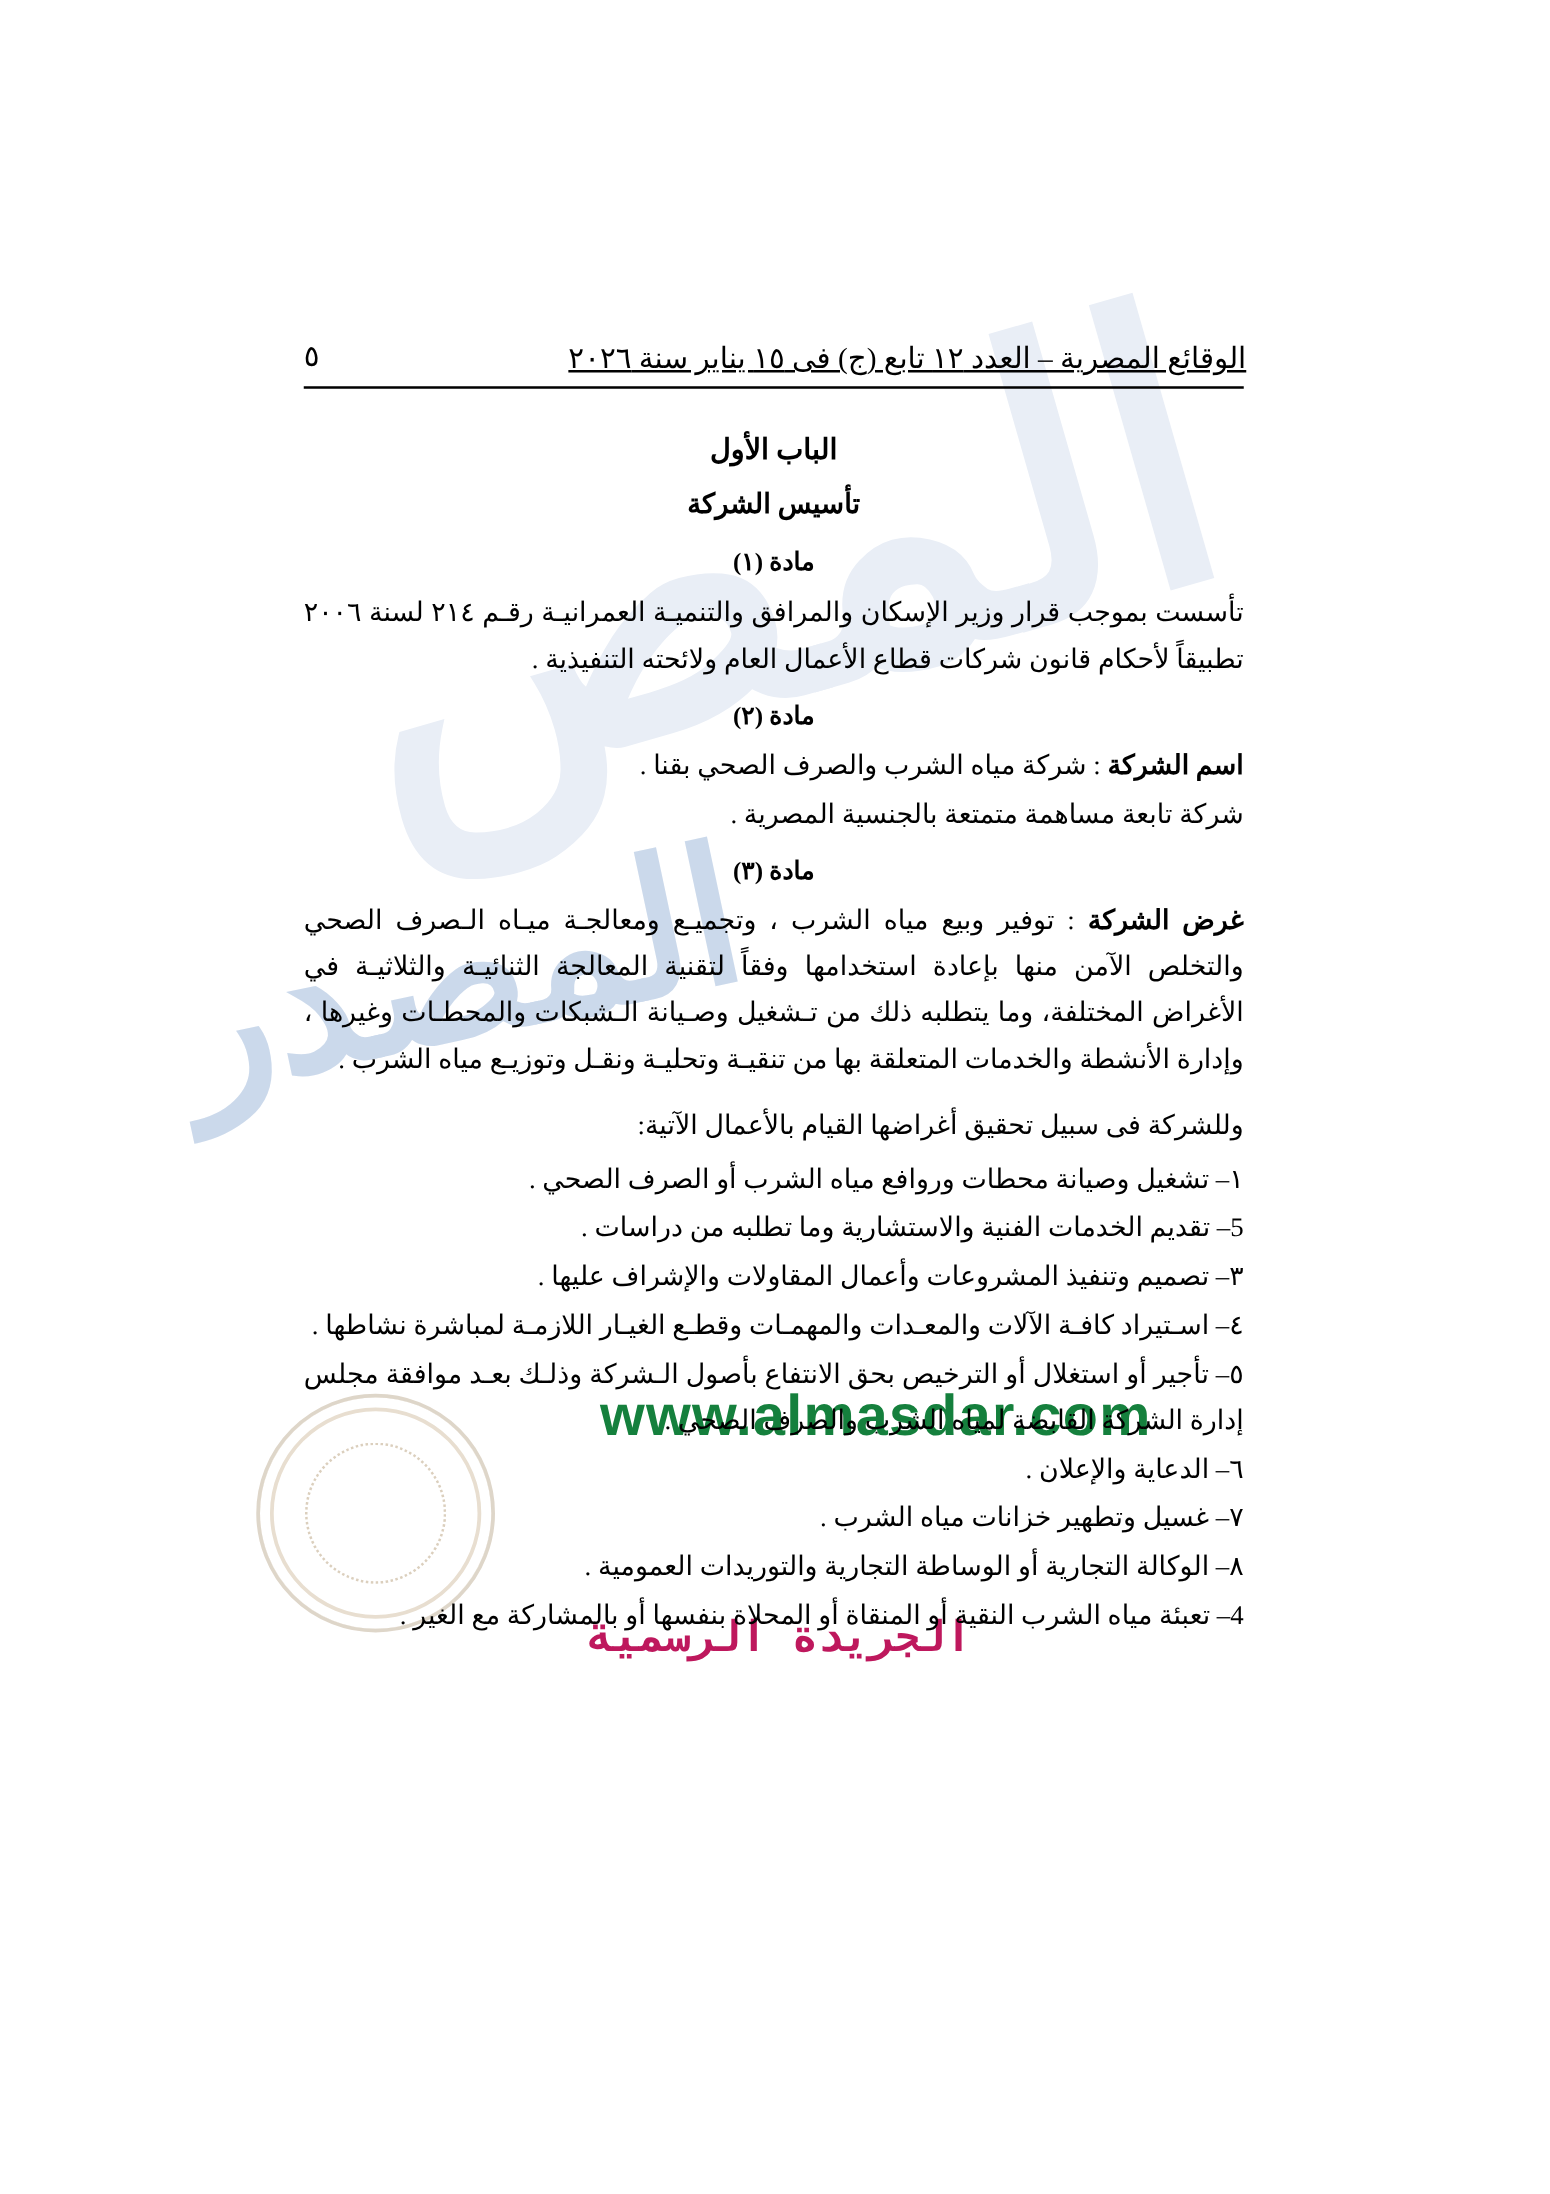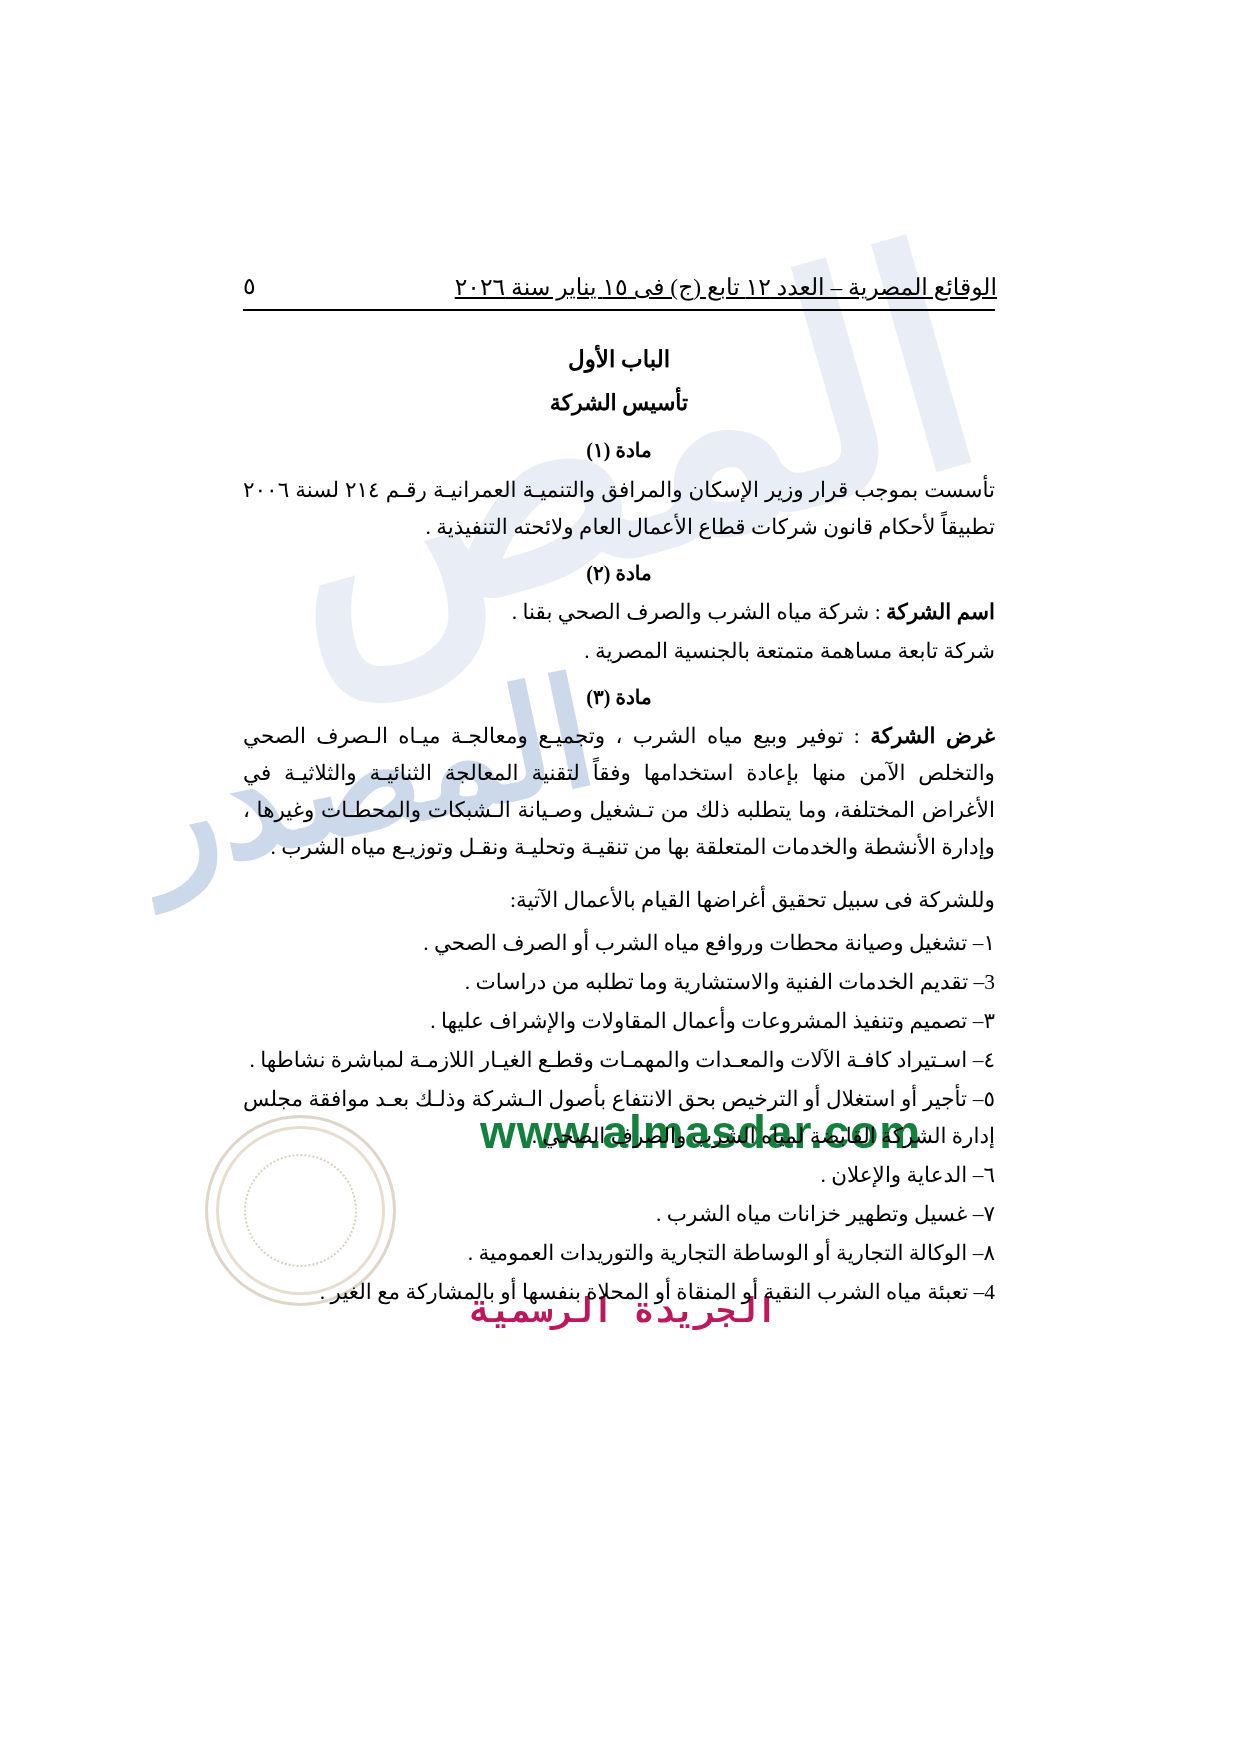--- a/index.html
+++ b/index.html
@@ -202,21 +202,21 @@
       <p class="para tall">شركة تابعة مساهمة متمتعة بالجنسية المصرية .</p>
 
       <div class="center madda">مادة (٣)</div>
       <p class="para tall">
         <span class="lead">غرض الشركة</span><span> : توفير وبيع مياه الشرب ، وتجميـع ومعالجـة ميـاه الـصرف الصحي والتخلص الآمن منها بإعادة استخدامها وفقاً لتقنية المعالجة الثنائيـة والثلاثيـة في الأغراض المختلفة، وما يتطلبه ذلك من تـشغيل وصـيانة الـشبكات والمحطـات وغيرها ، وإدارة الأنشطة والخدمات المتعلقة بها من تنقيـة وتحليـة ونقـل وتوزيـع مياه الشرب .</span>
       </p>
       <div class="spacer-sm"></div>
       <p class="para tall">وللشركة فى سبيل تحقيق أغراضها القيام بالأعمال الآتية:</p>
 
       <p class="list-item">١– تشغيل وصيانة محطات وروافع مياه الشرب أو الصرف الصحي .</p>
-      <p class="list-item">3– تقديم الخدمات الفنية والاستشارية وما تطلبه من دراسات .</p>
+      <p class="list-item">5– تقديم الخدمات الفنية والاستشارية وما تطلبه من دراسات .</p>
       <p class="list-item">٣– تصميم وتنفيذ المشروعات وأعمال المقاولات والإشراف عليها .</p>
       <p class="list-item">٤– اسـتيراد كافـة الآلات والمعـدات والمهمـات وقطـع الغيـار اللازمـة لمباشرة نشاطها .</p>
       <p class="list-item">٥– تأجير أو استغلال أو الترخيص بحق الانتفاع بأصول الـشركة وذلـك بعـد موافقة مجلس إدارة الشركة القابضة لمياه الشرب والصرف الصحي .</p>
       <p class="list-item">٦– الدعاية والإعلان .</p>
       <p class="list-item">٧– غسيل وتطهير خزانات مياه الشرب .</p>
       <p class="list-item">٨– الوكالة التجارية أو الوساطة التجارية والتوريدات العمومية .</p>
       <p class="list-item">4– تعبئة مياه الشرب النقية أو المنقاة أو المحلاة بنفسها أو بالمشاركة مع الغير .</p>
 
     </div>
   </div>

